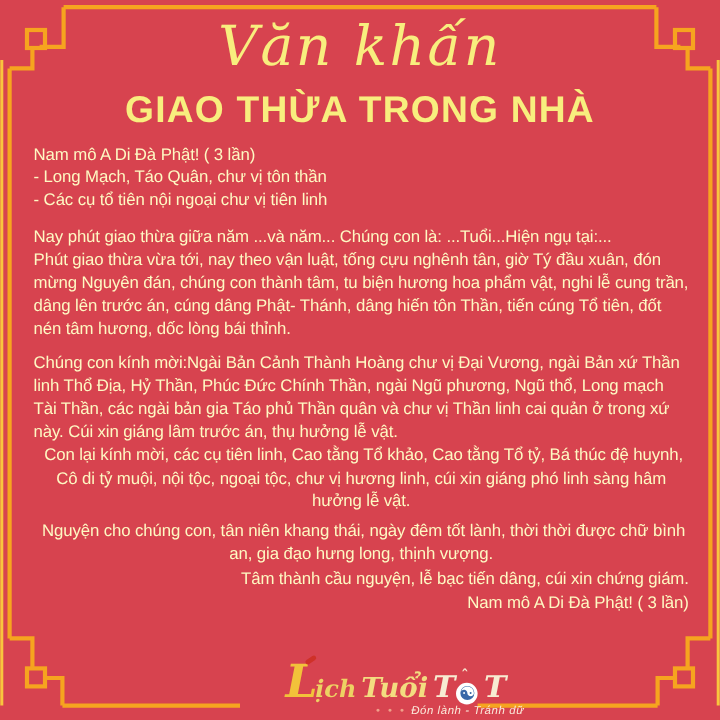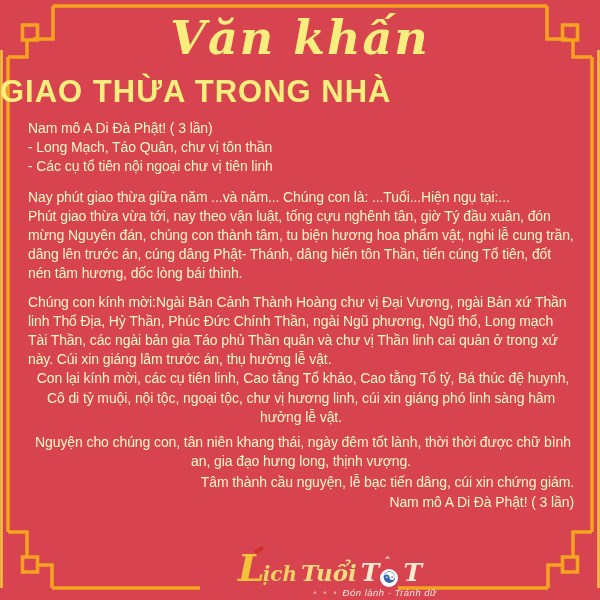--- a/index.html
+++ b/index.html
@@ -4,25 +4,25 @@
 <style>
   html,body{margin:0;padding:0;background:#555;}
   .canvas{
     position:relative;width:600px;height:600px;overflow:hidden;
     background:#d7434f;
     font-family:"Liberation Sans", sans-serif;
   }
   .frame-svg{position:absolute;left:0;top:0;width:600px;height:600px;pointer-events:none;}
   .title-script{
     position:absolute;top:8px;left:0;right:0;text-align:center;
-    font-family:"DejaVu Serif", serif;font-style:italic;font-weight:bold;
+    font-family:"DejaVu Serif", serif;font-style:italic;font-weight:normal;
     font-size:46px;line-height:60px;color:#f8ee7e;letter-spacing:2px;
   }
   .title-main{
-    position:absolute;top:74px;left:0;right:0;text-align:left;
+    position:absolute;top:74px;left:0;right:0;text-align:center;
     font-size:31px;font-weight:bold;letter-spacing:1px;color:#f8ee7e;
     font-family:"Liberation Sans", sans-serif;
   }
   .body-text{
     position:absolute;left:28px;right:26px;top:119px;
     font-size:14px;line-height:19.2px;color:#fef9c3;
     letter-spacing:-0.1px;
   }
   .body-text p{margin:0;}
   .opening{margin-bottom:11px;}

